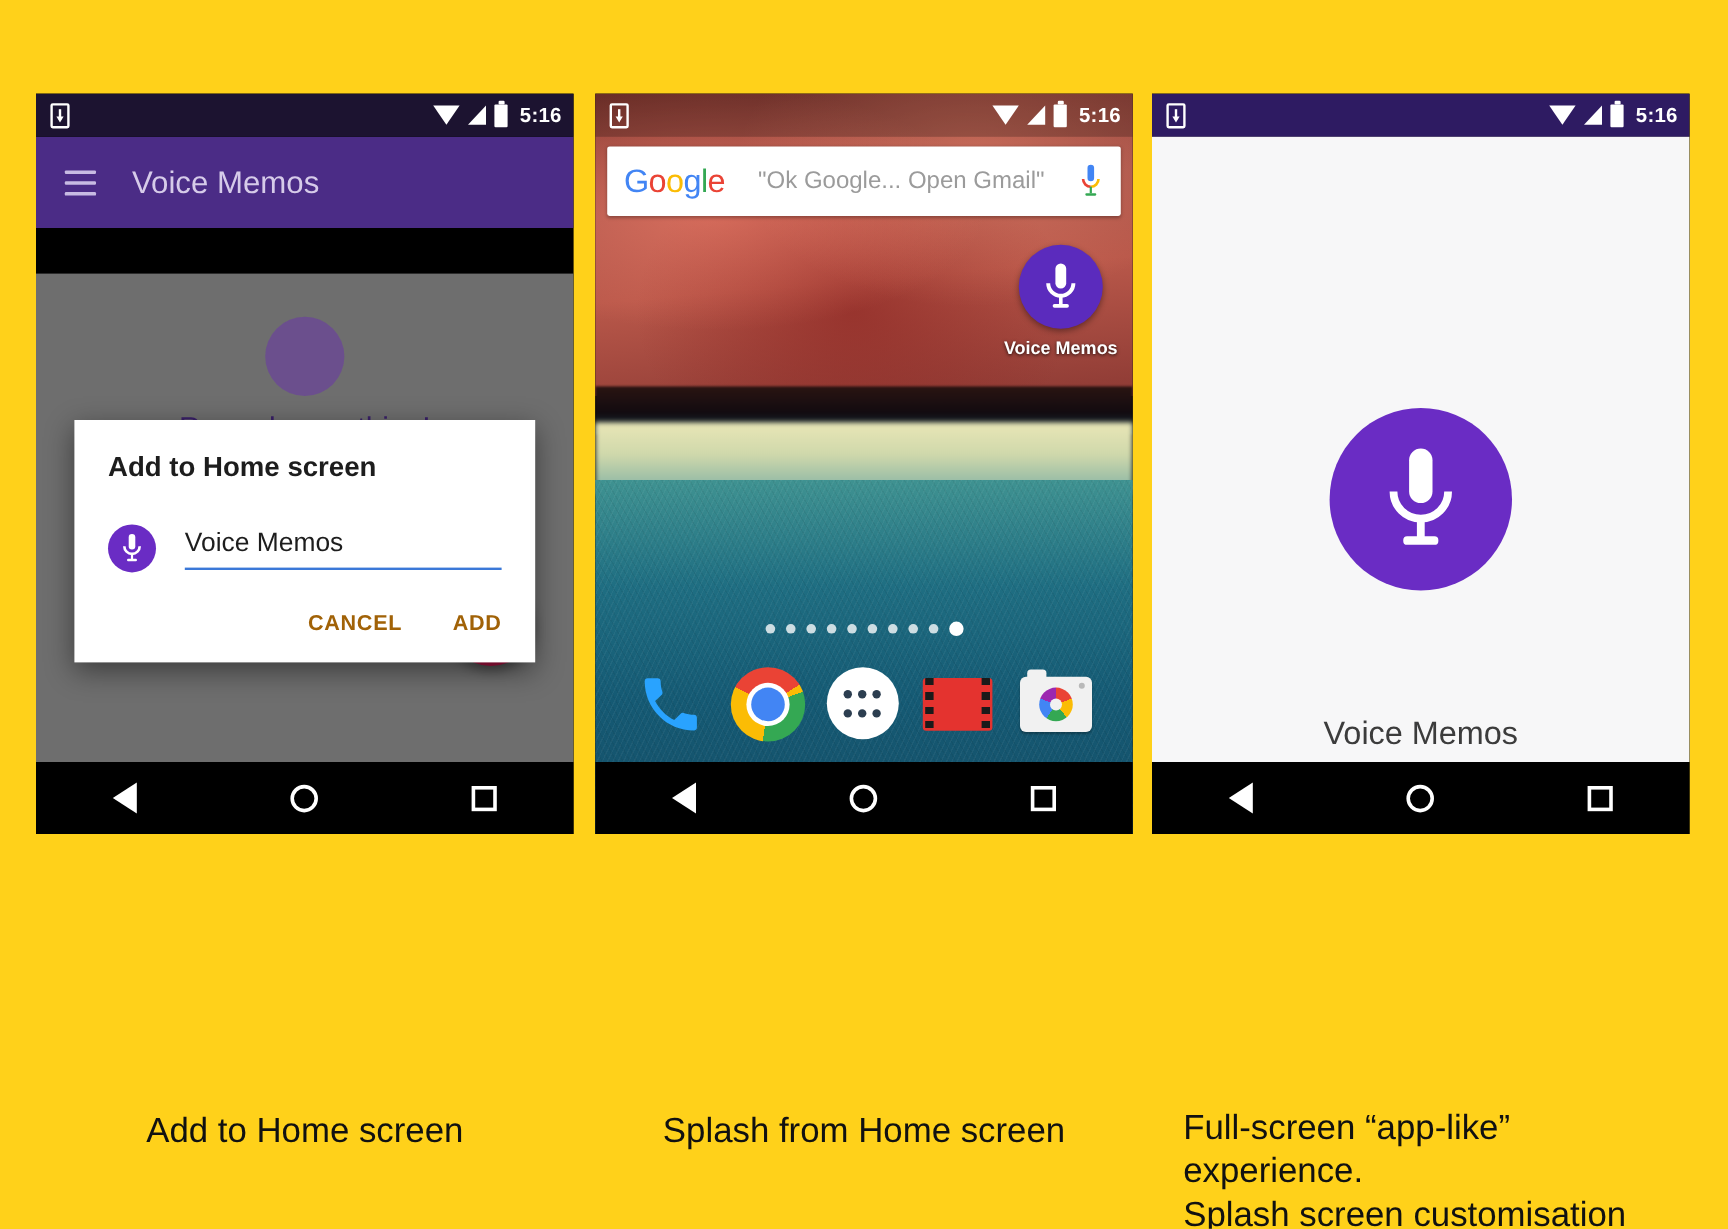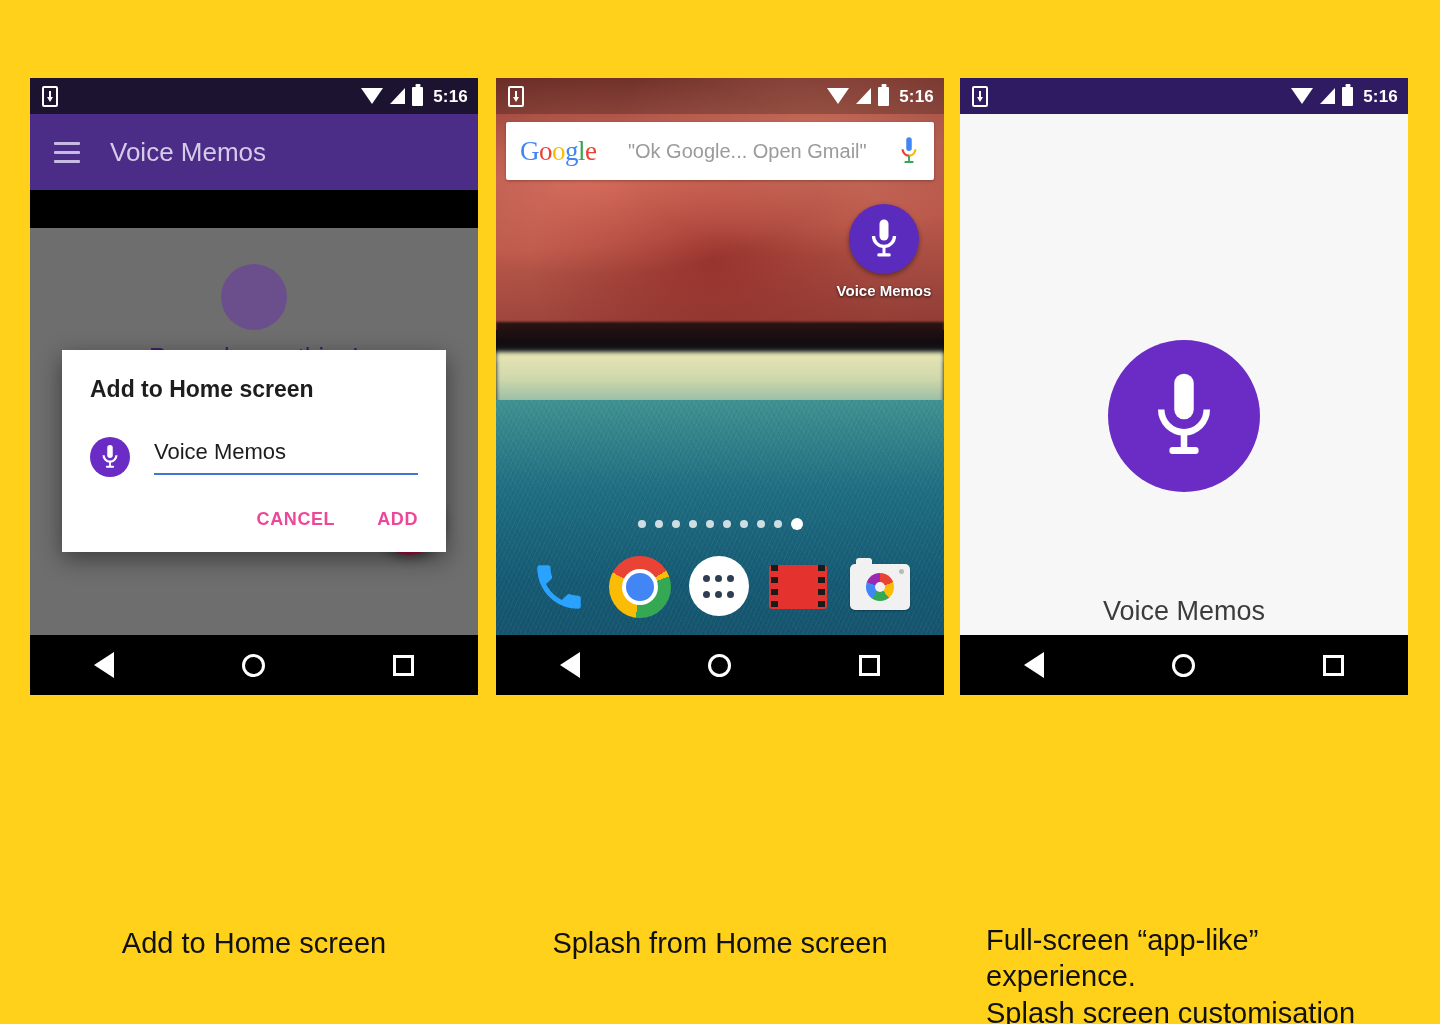--- a/index.html
+++ b/index.html
@@ -172,21 +172,21 @@
   .dialog-field { flex: 1 1 auto; margin-left: 24px; }
   .dialog-input {
     font-size: 22px; color: #1d1d1d; padding-bottom: 8px;
     border-bottom: 2px solid #3b78d8;
   }
   .dialog-actions {
     display: flex; justify-content: flex-end; gap: 42px;
     margin-top: 32px; padding-bottom: 10px;
   }
   .dialog-actions span {
-    color: #ec4899; font-size: 18px; font-weight: bold; letter-spacing: .6px;
+    color: #a16207; font-size: 18px; font-weight: bold; letter-spacing: .6px;
   }
 
   
   .wallpaper { position: absolute; inset: 0; }
   .wp-red {
     position:absolute; left:0; right:0; top:0; height:252px;
     background:
       radial-gradient(ellipse at 22% 38%, rgba(255,132,110,.55) 0%, rgba(255,132,110,0) 46%),
       radial-gradient(ellipse at 70% 22%, rgba(255,150,120,.42) 0%, rgba(255,150,120,0) 44%),
       radial-gradient(ellipse at 48% 72%, rgba(142,40,36,.7) 0%, rgba(142,40,36,0) 55%),
@@ -212,21 +212,21 @@
       repeating-linear-gradient(115deg, rgba(255,255,255,.045) 0 1px, rgba(0,0,0,0) 1px 4px),
       repeating-linear-gradient(60deg, rgba(0,0,0,.05) 0 1px, rgba(0,0,0,0) 1px 5px);
   }
 
   .gsearch {
     position: absolute; left: 10px; top: 44px; right: 10px;
     height: 58px; background: #fff; border-radius: 2px;
     display: flex; align-items: center; padding: 0 14px;
     box-shadow: 0 1px 3px rgba(0,0,0,.3);
   }
-  .glogo { font-size: 27px; letter-spacing: -.5px; font-family: Liberation Serif, serif; }
+  .glogo { font-size: 27px; letter-spacing: -.5px; font-family: Liberation Sans, sans-serif; }
   .glogo b { font-weight: normal; }
   .g-b { color:#4285F4; } .g-r { color:#EA4335; } .g-y { color:#FBBC05; } .g-g { color:#34A853; }
   .ghint { flex: 1 1 auto; text-align: center; color: #9b9b9b; font-size: 20px; }
   .gmic { width: 22px; height: 32px; position: relative; flex: 0 0 auto; }
 
   .home-icon {
     position: absolute; left: 334px; top: 126px;
     width: 108px; text-align: center;
   }
   .home-icon-circle {

